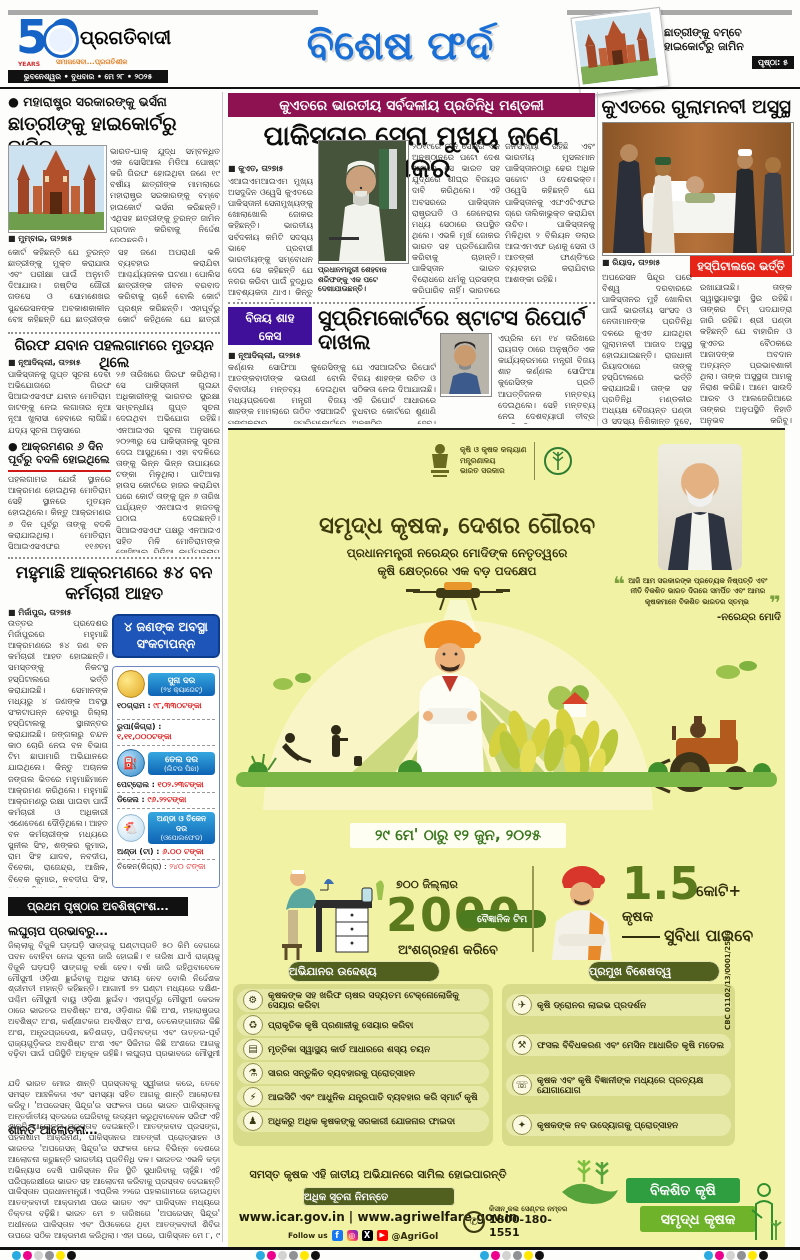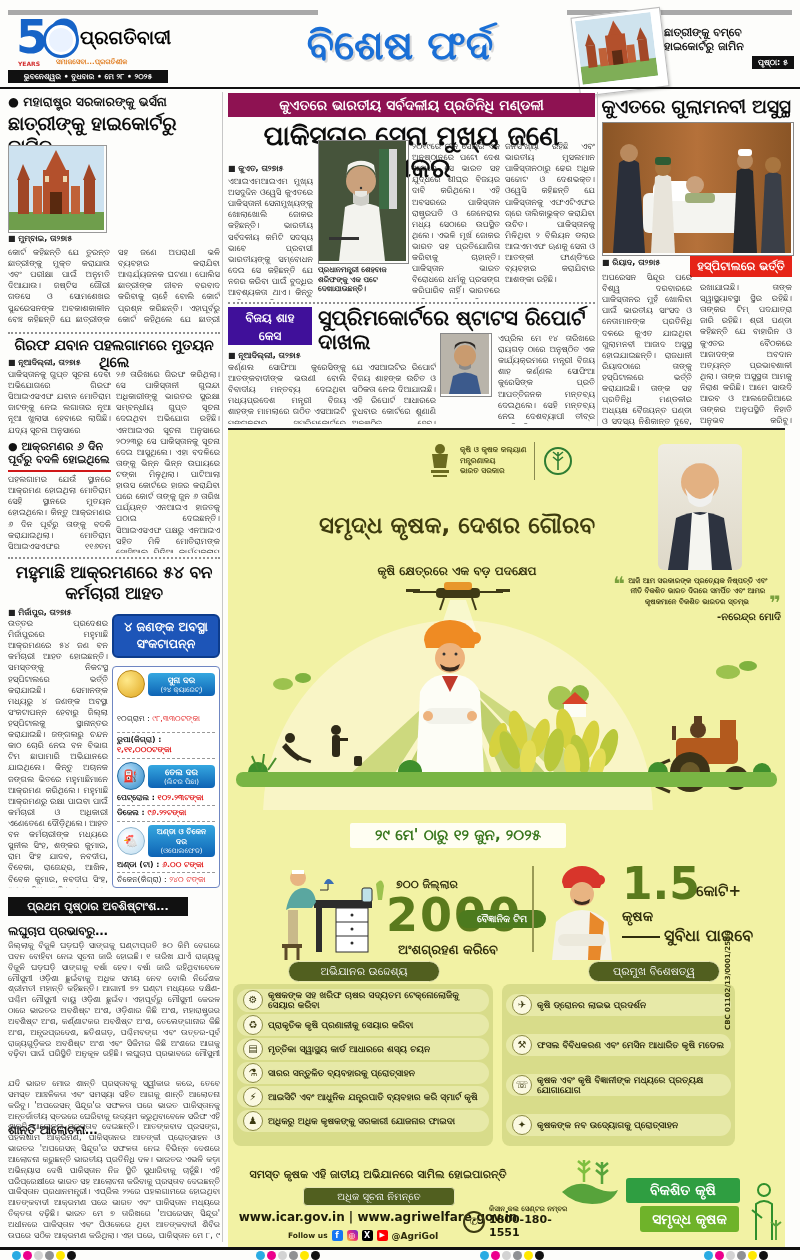--- a/index.html
+++ b/index.html
@@ -9,21 +9,21 @@
   .c{text-align:center}
   .b{font-weight:700}
   .xb{font-weight:800;letter-spacing:-.3px;color:#0d0d0d}
   .j{text-align:justify;font-size:8.3px;line-height:1.34;color:#1d1d1d}
   .dl{font-size:8px;font-weight:700;color:#222}
   .dotted{border-top:2px dotted #909090}
   .vrule{width:1px;background:#c7c7c7}
   .ratehdr{background:linear-gradient(180deg,#35a7e0,#0e63b4);color:#fff;border-radius:4px;
            padding:2px 4px;text-align:center}
   .pill{background:#515f1f;color:#fff;border:1px solid #e6e6b4;border-radius:12px;
-        text-align:center;font-weight:400}
+        text-align:left;font-weight:700}
   .lrow{display:flex;align-items:center;gap:5px;background:#e7e9a8;border-radius:12px;
         padding:1px 6px;margin:2px 4px}
   .licon{flex:0 0 18px;height:18px;border-radius:50%;background:#fbf9e2;border:1px solid #8b8b45;
          font-size:10px;line-height:18px;text-align:center;color:#3c3a12}
   .ltxt{font-size:9px;font-weight:700;color:#2e2d10;line-height:1.15}
   .dotrow{display:flex;gap:2px}
   .dotrow span{width:9px;height:9px;border-radius:50%;display:inline-block}
   .grnbox{color:#fff;font-weight:800;text-align:center;border-radius:3px}
 </style>
 </head>
@@ -85,20 +85,21 @@
       <polygon points="80,18 74,34 87,34" fill="#a04626"></polygon>
         <rect x="75" y="34" width="11" height="34" fill="#a04626"></rect>
       <rect x="24" y="40" width="9" height="28" fill="#c06138"></rect>
         <rect x="62" y="40" width="9" height="28" fill="#c06138"></rect>
       <rect x="41" y="46" width="12" height="22" fill="#59290f"></rect>
       <rect x="36" y="30" width="4" height="6" fill="#ecd9b0"></rect>
         <rect x="54" y="30" width="4" height="6" fill="#ecd9b0"></rect>
     </svg>
   </div>
   <div class="a dl" style="left:8px;top:234px;width:100px">■ ମୁମ୍ବାଇ, ତା୨୭ା୫</div>
+  <div class="a j" style="left:110px;top:146px;width:110px;height:96px;overflow:hidden">ଭାରତ-ପାକ୍ ଯୁଦ୍ଧ ସମ୍ବନ୍ଧିତ ଏକ ସୋସିଆଲ ମିଡିଆ ପୋଷ୍ଟ କରି ଗିରଫ ହୋଇଥିବା ଜଣେ ୧୯ ବର୍ଷୀୟ ଛାତ୍ରୀଙ୍କ ମାମଲାରେ ମହାରାଷ୍ଟ୍ର ସରକାରଙ୍କୁ ବମ୍ବେ ହାଇକୋର୍ଟ ଭର୍ସନା କରିଛନ୍ତି। ଏଥିସହ ଛାତ୍ରୀଙ୍କୁ ତୁରନ୍ତ ଜାମିନ ପ୍ରଦାନ କରିବାକୁ ନିର୍ଦ୍ଦେଶ ଦେଇଛନ୍ତି।</div>
   <div class="a j" style="left:8px;top:247px;width:212px;height:82px;overflow:hidden;column-count:2;column-gap:8px">କୋର୍ଟ କହିଛନ୍ତି ଯେ ତୁରନ୍ତ ଛାତ୍ରୀଙ୍କୁ ମୁକ୍ତ କରାଯାଉ ଏବଂ ପରୀକ୍ଷା ପାଇଁ ଅନୁମତି ଦିଆଯାଉ। ଜଷ୍ଟିସ ଗୌରୀ ଗଡସେ ଓ ସୋମଶେଖର ସୁନ୍ଦରେସନଙ୍କ ଅବକାଶକାଳୀନ ବେଞ୍ଚ କହିଛନ୍ତି ଯେ ଛାତ୍ରୀଙ୍କ ସହ ଜଣେ ଅପରାଧୀ ଭଳି ବ୍ୟବହାର କରାଯିବା ଆଶ୍ଚର୍ଯ୍ୟଜନକ ଘଟଣା। ପୋଲିସ ଛାତ୍ରୀଙ୍କ ଜୀବନ ବରବାଦ କରିବାକୁ ଚାହେଁ ବୋଲି କୋର୍ଟ ପ୍ରଶ୍ନ କରିଛନ୍ତି। ଏହାପୂର୍ବରୁ କୋର୍ଟ କହିଥିଲେ ଯେ ଛାତ୍ରୀ ଯେତେବେଳେ ତୁରନ୍ତ ପୋଷ୍ଟ ହଟାଇ କ୍ଷମା ମାଗିଥିଲେ, ସେତେବେଳେ ତାଙ୍କୁ ଗିରଫ କରାଯିବା ଉଚିତ ନଥିଲା। ତେବେ ଆଜି ହିଁ ତାଙ୍କୁ ଜେଲରୁ ଛାଡ଼ିବାକୁ କୋର୍ଟ କହିଥିଲେ।</div>
 
   <div class="a dotted" style="left:8px;top:332px;width:212px"></div>
 
   <div class="a xb c" style="left:8px;top:337px;width:212px;font-size:14.5px">ଗିରଫ ଯବାନ ପହଲଗାମରେ ମୁତୟନ ଥିଲେ</div>
   <div class="a dl" style="left:8px;top:358px">■ ନୂଆଦିଲ୍ଲୀ, ତା୨୭ା୫</div>
   <div class="a" style="left:8px;top:369px;width:103px;height:184px;overflow:hidden">
     <div class="j">ପାକିସ୍ତାନକୁ ଗୁପ୍ତ ସୂଚନା ଦେବା ଅଭିଯୋଗରେ ଗିରଫ ସିଆଇଏସଏଫ ଯବାନ ମୋତିରାମ ଜାଟଙ୍କୁ ନେଇ ଲଗାତାର ନୂଆ ନୂଆ ଖୁଲାସା ହେବାରେ ଲାଗିଛି। ଯଦ୍ୟ ସୂଚନା ଅନୁସାରେ</div>
     <div class="b" style="font-size:11px;color:#111;margin:4px 0 2px;border-bottom:2px solid #d01818;padding-bottom:3px;line-height:1.25">● ଆକ୍ରମଣର ୬ ଦିନ ପୂର୍ବରୁ ବଦଳି ହୋଇଥିଲେ</div>
     <div class="j">ପହଲଗାମର ଯେଉଁ ସ୍ଥାନରେ ଆକ୍ରମଣ ହୋଇଥିଲା ମୋତିରାମ ସେହି ସ୍ଥାନରେ ମୁତୟନ ହୋଇଥିଲେ। କିନ୍ତୁ ଆକ୍ରମଣର ୬ ଦିନ ପୂର୍ବରୁ ତାଙ୍କୁ ବଦଳି କରାଯାଇଥିଲା। ମୋତିରାମ ସିଆଇଏସଏଫର ୧୧୬ତମ ବାଟାଲିୟନରେ ଅସିଷ୍ଟାଣ୍ଟ ସବ ଇନ୍ସପେକ୍ଟର (ଏଏସଆଇ) ଭାବେ କାର୍ଯ୍ୟ କରୁଥିଲେ। ଏନଆଇଏ ତାଙ୍କୁ ମେ</div>
@@ -113,21 +114,21 @@
   <div class="a j" style="left:8px;top:618px;width:100px;height:270px;overflow:hidden">ଉତ୍ତର ପ୍ରଦେଶର ମିର୍ଜାପୁରରେ ମହୁମାଛି ଆକ୍ରମଣରେ ୫୪ ଜଣ ବନ କର୍ମଚାରୀ ଆହତ ହୋଇଛନ୍ତି। ସମସ୍ତଙ୍କୁ ନିକଟସ୍ଥ ହସ୍ପିଟାଲରେ ଭର୍ତ୍ତି କରାଯାଇଛି। ସେମାନଙ୍କ ମଧ୍ୟରୁ ୪ ଜଣଙ୍କ ଅବସ୍ଥା ସଂକଟାପନ୍ନ ହେବାରୁ ଜିଲ୍ଲା ହସ୍ପିଟାଲକୁ ସ୍ଥାନାନ୍ତର କରାଯାଇଛି। ଜଙ୍ଗଲରୁ ଚନ୍ଦନ କାଠ ଚୋରି ନେଇ ବନ ବିଭାଗ ଟିମ ଛାପାମାରି ଅଭିଯାନରେ ଯାଇଥିଲେ। କିନ୍ତୁ ଅଚାନକ ଜଙ୍ଗଲ ଭିତରେ ମହୁମାଛିମାନେ ଆକ୍ରମଣ କରିଥିଲେ। ମହୁମାଛି ଆକ୍ରମଣରୁ ରକ୍ଷା ପାଇବା ପାଇଁ କର୍ମଚାରୀ ଓ ଅଧିକାରୀ ଏଣେତେଣେ ଦୌଡ଼ିଥିଲେ। ଆହତ ବନ କର୍ମଚାରୀଙ୍କ ମଧ୍ୟରେ ସୁନୀଲ ସିଂହ, ଶଙ୍କର କୁମାର, ରାମ ସିଂହ ଯାଦବ, ନବଦୀପ, ବିବେକା, ରାଜେନ୍ଦ୍ର, ଆଖିଳ, ବିବେକ କୁମାର, ନବଦୀପ ସିଂହ, ଅଜୟ ସିଂହ, ଅଭିଷେକ କୁମାର, ଅମିତ କୁମାର, ରାଜେନ୍ଦ୍ର କୁମାର ଓ ଅମିତ କୁମାର ଅଛନ୍ତି। ଗୁରୁତର ଆହତମାନଙ୍କୁ ଉନ୍ନତ ଚିକିତ୍ସା ପାଇଁ ମେଡିକାଲ କଲେଜ ପଠାଯାଇଛି। ଗ୍ରାମବାସୀ ତାଙ୍କୁ ଖୋଜି ଖୋଜି ଏକ ଦୁର୍ଘଟଣା ସ୍ଥାନରୁ ଉଦ୍ଧାର କରିଥିଲେ।</div>
 
   <div class="a" style="left:112px;top:666px;width:108px;height:222px;background:#fff;border:1.5px solid #6f86c2;border-radius:4px;box-sizing:border-box;padding:3px 4px">
     <div style="display:flex;gap:3px;align-items:center">
       <span style="flex:0 0 26px;height:26px;border-radius:50%;background:radial-gradient(circle at 35% 35%,#ffe98a,#e0a61f);border:1px solid #b7861a"></span>
       <span class="ratehdr" style="flex:1">
         <span class="b" style="font-size:8.5px;display:block">ସୁନା ଦର</span>
         <span style="font-size:7px;display:block">(୨୪ କ୍ୟାରେଟ୍)</span>
       </span>
     </div>
-    <div style="font-size:7.8px;font-weight:400;margin-top:16px"><span>୧୦ଗ୍ରାମ :</span> <span style="color:#e11a1a">୯୮,୩୩୦ଟଙ୍କା</span></div>
+    <div style="font-size:7.8px;font-weight:700;margin-top:3px"><span>୧୦ଗ୍ରାମ :</span> <span style="color:#e11a1a">୯୮,୩୩୦ଟଙ୍କା</span></div>
     <div style="font-size:7.8px;font-weight:700;border-top:1px dashed #999;margin-top:8px;padding-top:2px"><span>ରୁପା(କିଗ୍ରା) :</span> <span style="color:#e11a1a">୧,୧୧,୦୦୦ଟଙ୍କା</span></div>
 
     <div style="display:flex;gap:3px;align-items:center;border-top:1px dashed #999;margin-top:3px;padding-top:3px">
       <span style="flex:0 0 26px;height:26px;border-radius:50%;background:radial-gradient(circle at 35% 35%,#bfe6ff,#2e86c4);border:1px solid #1f6aa0;text-align:center;line-height:26px;font-size:12px;color:#0b3a5c">⛽</span>
       <span class="ratehdr" style="flex:1">
         <span class="b" style="font-size:8.5px;display:block">ତେଲ ଦର</span>
         <span style="font-size:7px;display:block">(ଲିଟର ପିଛା)</span>
       </span>
     </div>
     <div style="font-size:7.8px;font-weight:700;margin-top:3px"><span>ପେଟ୍ରୋଲ :</span> <span style="color:#e11a1a">୧୦୨.୨୩ଟଙ୍କା</span></div>
@@ -260,20 +261,21 @@
       </svg>
     </div>
     <div class="a" style="left:385px;top:146px;width:168px">
       <span style="color:#7aa13d;font-size:20px;font-weight:800;float:left;line-height:.8">❝</span>
       <div style="font-size:7.2px;font-weight:700;color:#3c3a12;line-height:1.45;text-align:center;padding:0 10px">ଆଜି ଆମ ସରକାରଙ୍କ ପ୍ରତ୍ୟେକ ନିଷ୍ପତ୍ତି ଏବଂ ନୀତି ବିକଶିତ ଭାରତ ଦିଗରେ ସମର୍ପିତ ଏବଂ ଆମର କୃଷକମାନେ ବିକଶିତ ଭାରତର ସ୍ତମ୍ଭ</div>
       <span style="color:#7aa13d;font-size:20px;font-weight:800;float:right;line-height:.8;margin-top:-12px">❞</span>
       <div class="b" style="font-size:10px;color:#2f2d0c;text-align:right;margin-top:4px;clear:both">-ନରେନ୍ଦ୍ର ମୋଦି</div>
     </div>
 
     <div class="a c" style="left:64px;top:82px;width:330px;font-size:23px;font-weight:800;color:#3e3b0e">ସମୃଦ୍ଧ କୃଷକ, ଦେଶର ଗୌରବ</div>
+    <div class="a c b" style="left:64px;top:116px;width:330px;font-size:12px;color:#33310c">ପ୍ରଧାନମନ୍ତ୍ରୀ ନରେନ୍ଦ୍ର ମୋଦିଙ୍କ ନେତୃତ୍ୱରେ</div>
     <div class="a c b" style="left:64px;top:134px;width:330px;font-size:12px;color:#33310c">କୃଷି କ୍ଷେତ୍ରରେ ଏକ ବଡ଼ ପଦକ୍ଷେପ</div>
 
     <svg class="a" style="left:0;top:150px" width="557" height="230" viewBox="0 0 557 230">
       <circle cx="230" cy="235" r="195" fill="#f9f5c6"></circle>
       <g>
         <polygon points="230,95 120,196 165,196" fill="#cdd97e"></polygon>
         <polygon points="230,95 175,196 215,196" fill="#bfcf6c"></polygon>
         <polygon points="230,95 225,196 265,196" fill="#d8e188"></polygon>
         <polygon points="230,95 275,196 320,196" fill="#bfcf6c"></polygon>
         <polygon points="230,95 330,196 375,196" fill="#cdd97e"></polygon>
@@ -482,21 +484,21 @@
         <span style="display:block;font-size:7px;font-weight:700;color:#3c3a12">କିସାନ କଲ ସେଣ୍ଟର ନମ୍ବର</span>
         <span style="display:block;font-size:11px;font-weight:800;color:#1d1c08">1800-180-1551</span>
       </span>
     </div>
     <svg class="a" style="left:328px;top:722px" width="66" height="62" viewBox="0 0 66 62">
       <path d="M28 30 V8 M28 14 l-6 -5 M28 14 l6 -5 M28 21 l-6 -5 M28 21 l6 -5" stroke="#7fbf3f" stroke-width="2.5" fill="none"></path>
       <path d="M46 32 V10 M46 16 l-6 -5 M46 16 l6 -5 M46 23 l-6 -5 M46 23 l6 -5" stroke="#57a33b" stroke-width="2.5" fill="none"></path>
       <path d="M6 40 q16 -14 34 -4 q14 6 22 2 q-6 14 -26 14 q-18 0 -30 -12 z" fill="#57a33b"></path>
     </svg>
     <div class="a grnbox" style="left:398px;top:748px;width:114px;height:25px;background:#2f9e41;font-size:14px;line-height:25px">ବିକଶିତ କୃଷି</div>
-    <div class="a grnbox" style="left:412px;top:776px;width:99px;height:26px;background:#6fb32a;font-size:14px;line-height:26px">ସମୃଦ୍ଧ କୃଷକ</div>
+    <div class="a grnbox" style="left:412px;top:776px;width:116px;height:26px;background:#6fb32a;font-size:14px;line-height:26px">ସମୃଦ୍ଧ କୃଷକ</div>
     <svg class="a" style="left:522px;top:750px" width="32" height="62" viewBox="0 0 32 62">
       <circle cx="14" cy="10" r="6" fill="none" stroke="#2f8f2c" stroke-width="2"></circle>
       <path d="M6 60 V24 q8 -6 16 0 V60" fill="none" stroke="#2f8f2c" stroke-width="2"></path>
       <path d="M26 60 V40 M26 46 l-5 -4 M26 46 l5 -4" stroke="#57a33b" stroke-width="2" fill="none"></path>
       <line x1="2" y1="30" x2="12" y2="38" stroke="#2f8f2c" stroke-width="2"></line>
     </svg>
   </div>
 
   <div class="a" style="left:0;top:1247px;width:800px;height:3px;background:#111"></div>
   <div class="a dotrow" style="left:12px;top:1251px">

